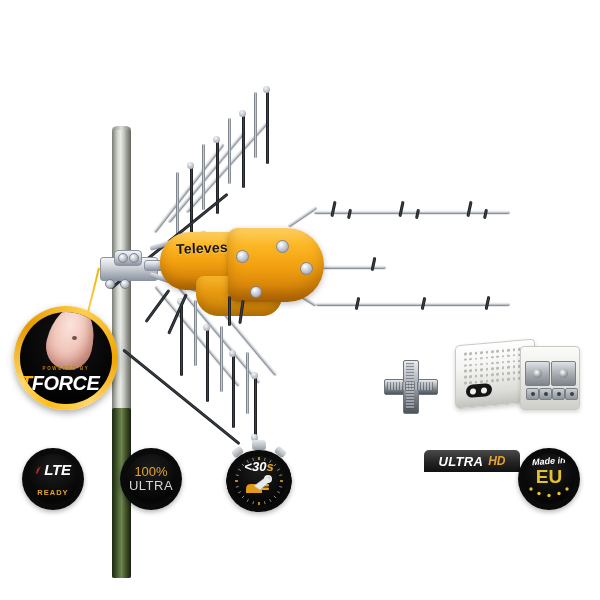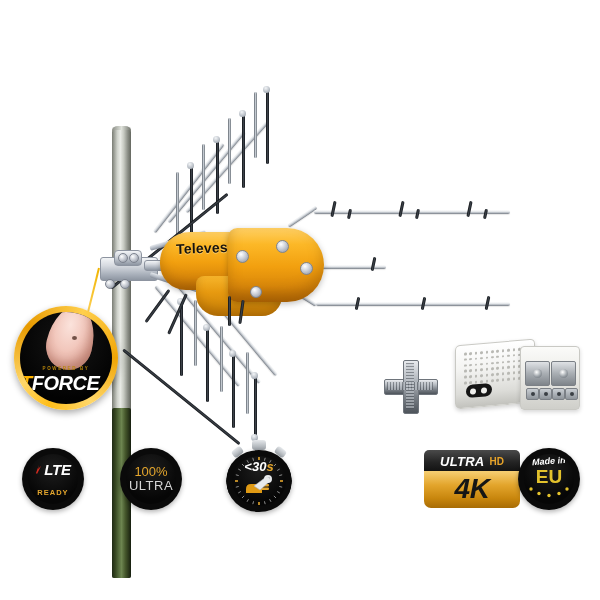--- a/index.html
+++ b/index.html
@@ -248,22 +248,23 @@
   }
   #uhd-ultra {
     color: #ffffff;
     font-size: 13px;
     font-weight: bold;
     font-style: italic;
     letter-spacing: .3px;
   }
   #uhd-hd {
     color: #e8a42a;
-    font-size: 10px;
+    font-size: 12px;
     font-weight: bold;
+    font-style: italic;
   }
   #uhd-bot {
     position: absolute;
     left: 0; top: 21px;
     width: 96px; height: 37px;
     background: linear-gradient(to bottom, #f6cf74 0%, #e3a52c 38%, #c8860d 74%, #a86c05 100%);
     border-radius: 0 0 7px 7px;
     display: flex; align-items: center; justify-content: center;
   }
   #uhd-4k {
@@ -646,23 +647,20 @@
           <line x1="27.56480005284707" y1="10.715557647929565" x2="26.788342917539506" y2="7.81778016906236" stroke="#8d8d8d" stroke-width="1"></line>
         </svg></div>
   </div>
 
 
   <div class="abs" id="uhd">
     <div id="uhd-top">
       <span id="uhd-ultra">ULTRA</span>
       <span id="uhd-hd">HD</span>
     </div>
-    <div id="uhd-bot">
-      <span id="uhd-4k">4K</span>
-    </div>
   </div>
 
   <div class="abs badge sbadge" id="badge-eu" style="left:518px; top:448px;">
     <div class="badge-inner" style="left:6px; top:6px; width:50px; height:50px;">
       <span style="color:#ffffff; font-size:9px; font-style:italic; font-weight:bold; margin-top:-4px; transform:rotate(-4deg);">Made in</span>
       <span style="color:#e3c22c; font-size:19px; font-weight:bold; line-height:1; margin-top:1px;">EU</span>
       <svg width="44" height="13" viewBox="0 0 44 13" style="margin-top:0px;">
         <g fill="#e3c22c">
           <circle cx="4" cy="3" r="1.7"></circle>
           <circle cx="12" cy="7.5" r="1.7"></circle>

